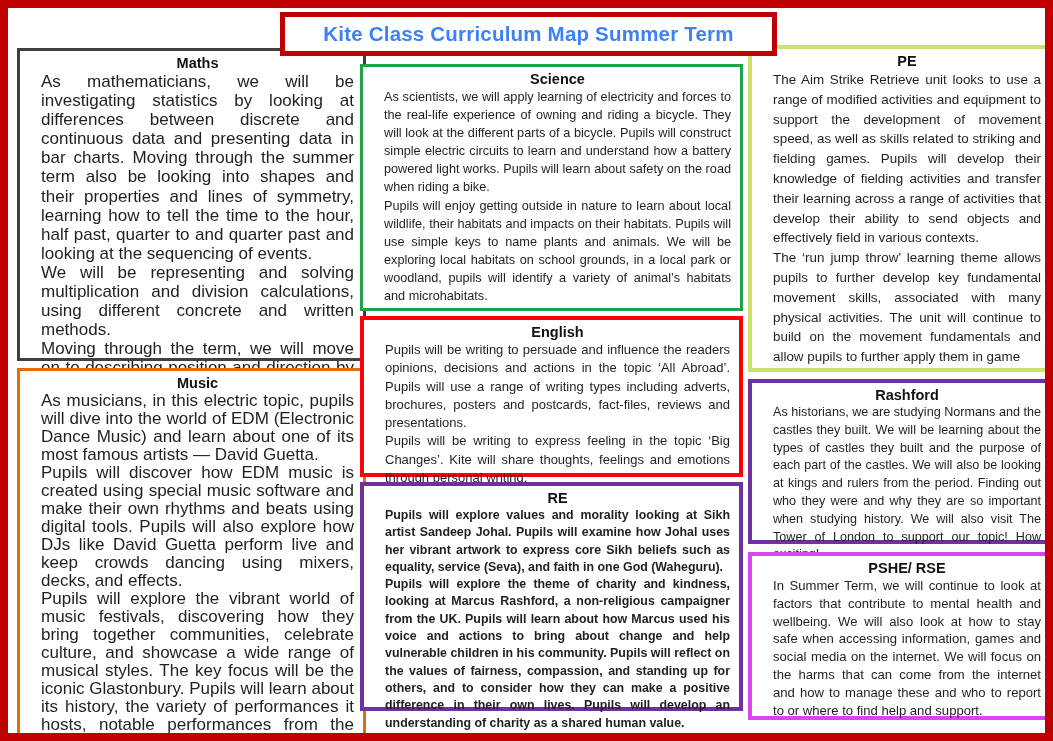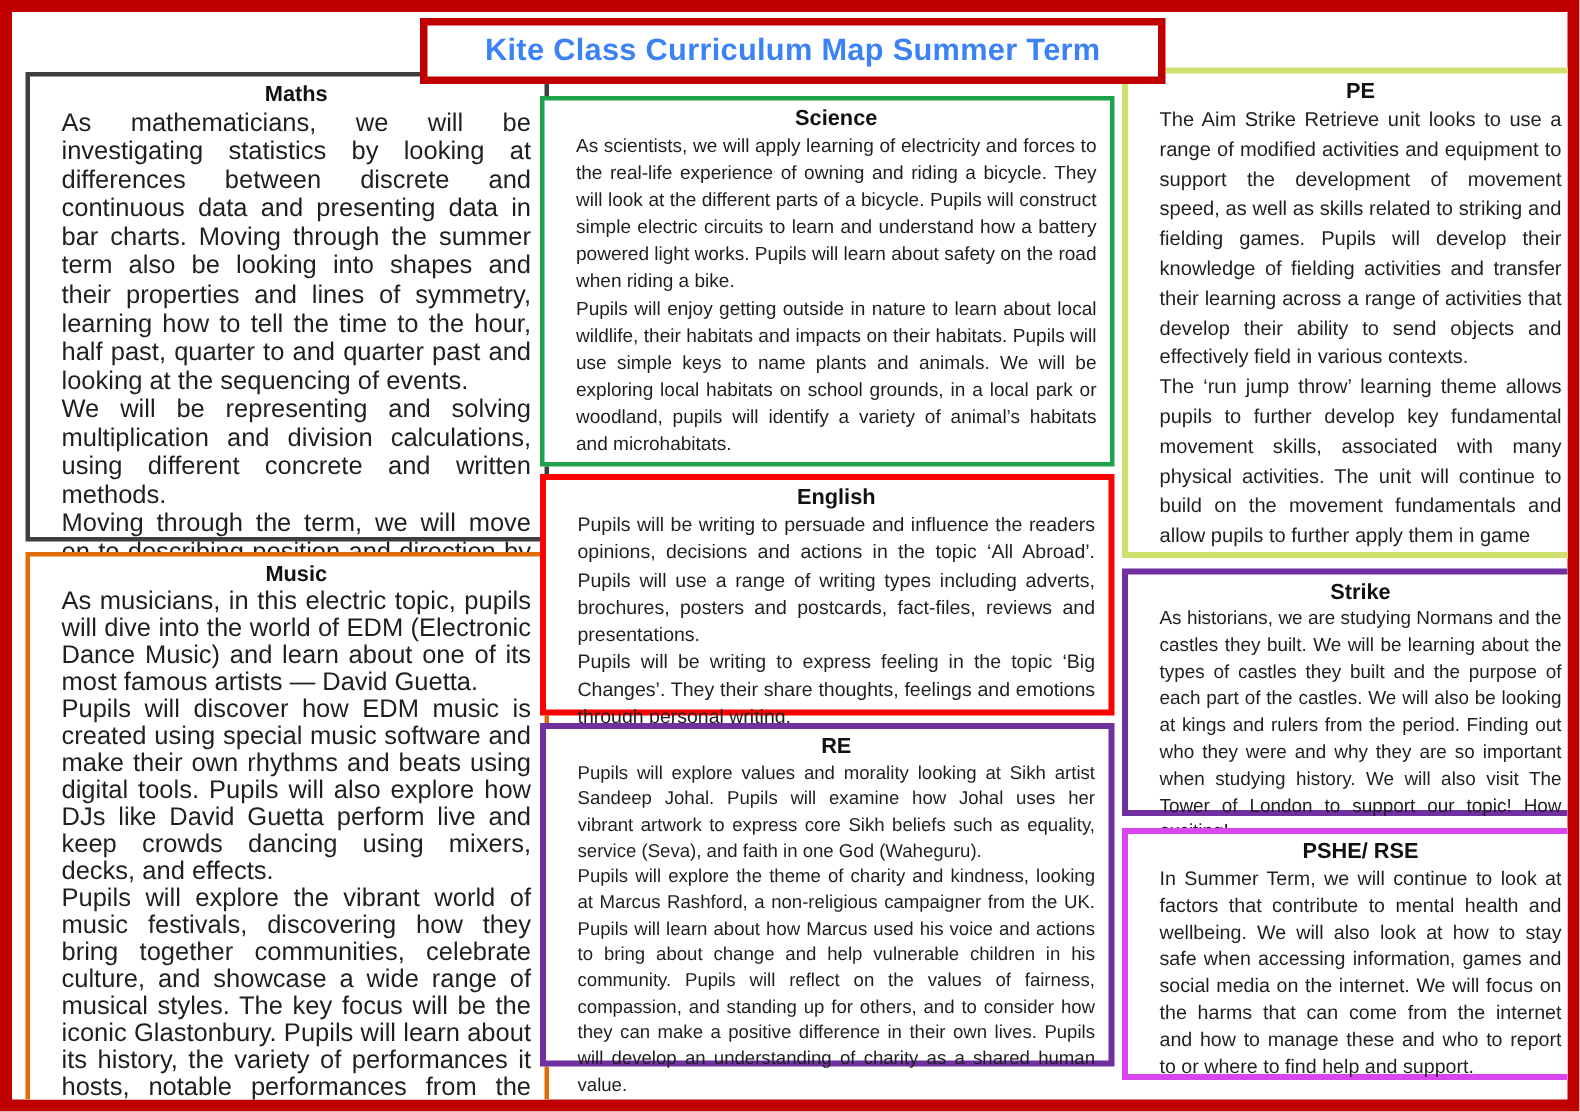--- a/index.html
+++ b/index.html
@@ -34,21 +34,21 @@
   .box p{margin:0;text-align:justify;}
   .maths  {left:9px;  top:40px;  width:349px;height:313px;border:3px solid #3F3F3F;}
   .maths p{font-size:17px;line-height:19.1px;}
   .music  {left:9px;  top:360px; width:349px;height:407px;border:3px solid #E36C0A;}
   .music p{font-size:17px;line-height:18.0px;}
   .science{left:352px;top:56px;  width:383px;height:247px;border:3px solid #1EA34A;}
   .science p{font-size:12.7px;line-height:18.1px;}
   .english{left:352px;top:308px; width:383px;height:161px;border:4px solid #FF0000;}
   .english p{font-size:13px;line-height:18.3px;}
   .re     {left:352px;top:474px; width:383px;height:229px;border:4px solid #7030A0;}
-  .re p{font-size:12.4px;line-height:17.3px;}
+  .re p{font-size:12.4px;line-height:17.3px;font-weight:bold;}
   .pe     {left:740px;top:37px;  width:306px;height:327px;border:4px solid #CDE06B;}
   .pe p{font-size:13.4px;line-height:19.8px;}
   .history{left:740px;top:371px; width:306px;height:165px;border:4px solid #7030A0;}
   .history p{font-size:12.6px;line-height:17.8px;}
   .pshe   {left:740px;top:544px; width:306px;height:168px;border:4px solid #d946ef;}
   .pshe p{font-size:13.1px;line-height:17.8px;}
 </style>
 </head>
 <body>
 
@@ -74,37 +74,37 @@
 
   <section class="box science">
     <h2>Science</h2>
     <p>As scientists, we will apply learning of electricity and forces to the real-life experience of owning and riding a bicycle. They will look at the different parts of a bicycle. Pupils will construct simple electric circuits to learn and understand how a battery powered light works. Pupils will learn about safety on the road when riding a bike.</p>
     <p>Pupils will enjoy getting outside in nature to learn about local wildlife, their habitats and impacts on their habitats. Pupils will use simple keys to name plants and animals. We will be exploring local habitats on school grounds, in a local park or woodland, pupils will identify a variety of animal’s habitats and microhabitats.</p>
   </section>
 
   <section class="box english">
     <h2>English</h2>
     <p>Pupils will be writing to persuade and influence the readers opinions, decisions and actions in the topic ‘All Abroad’.  Pupils will use a range of writing types including adverts, brochures, posters and postcards, fact-files, reviews and presentations.</p>
-    <p>Pupils will be writing to express feeling in the topic ‘Big Changes’.  They their share thoughts, feelings and emotions through personal writing.</p>
+    <p>Pupils will be writing to express feeling in the topic ‘Big Changes’.  Kite will share thoughts, feelings and emotions through personal writing.</p>
   </section>
 
   <section class="box re">
     <h2>RE</h2>
     <p>Pupils will explore values and morality looking at Sikh artist Sandeep Johal. Pupils will examine how Johal uses her vibrant artwork to express core Sikh beliefs such as equality, service (Seva), and faith in one God (Waheguru).</p>
     <p>Pupils will explore the theme of charity and kindness, looking at Marcus Rashford, a non-religious campaigner from the UK. Pupils will learn about how Marcus used his voice and actions to bring about change and help vulnerable children in his community. Pupils will reflect on the values of fairness, compassion, and standing up for others, and to consider how they can make a positive difference in their own lives. Pupils will develop an understanding of charity as a shared human value.</p>
   </section>
 
   <section class="box pe">
     <h2>PE</h2>
     <p>The Aim Strike Retrieve unit looks to use a range of modified activities and equipment to support the development of movement speed, as well as skills related to striking and fielding games. Pupils will develop their knowledge of fielding activities and transfer their learning across a range of activities that develop their ability to send objects and effectively field in various contexts.</p>
     <p>The ‘run jump throw’ learning theme allows pupils to further develop key fundamental movement skills, associated with many physical activities. The unit will continue to build on the movement fundamentals and allow pupils to further apply them in game</p>
   </section>
 
   <section class="box history">
-    <h2>Strike</h2>
+    <h2>Rashford</h2>
     <p>As historians, we are studying Normans and the castles they built.  We will be learning about the types of castles they built and the purpose of each part of the castles. We will also be looking at kings and rulers from the period. Finding out who they were and why they are so important when studying history. We will also visit The Tower of London to support our topic! How exciting!</p>
   </section>
 
   <section class="box pshe">
     <h2>PSHE/ RSE</h2>
     <p>In Summer Term, we will continue to look at factors that contribute to mental health and wellbeing. We will also look at how to stay safe when accessing information, games and social media on the internet.  We will focus on the harms that can come from the internet and how to manage these and who to report to or where to find help and support.</p>
   </section>
 
 </div>
 

